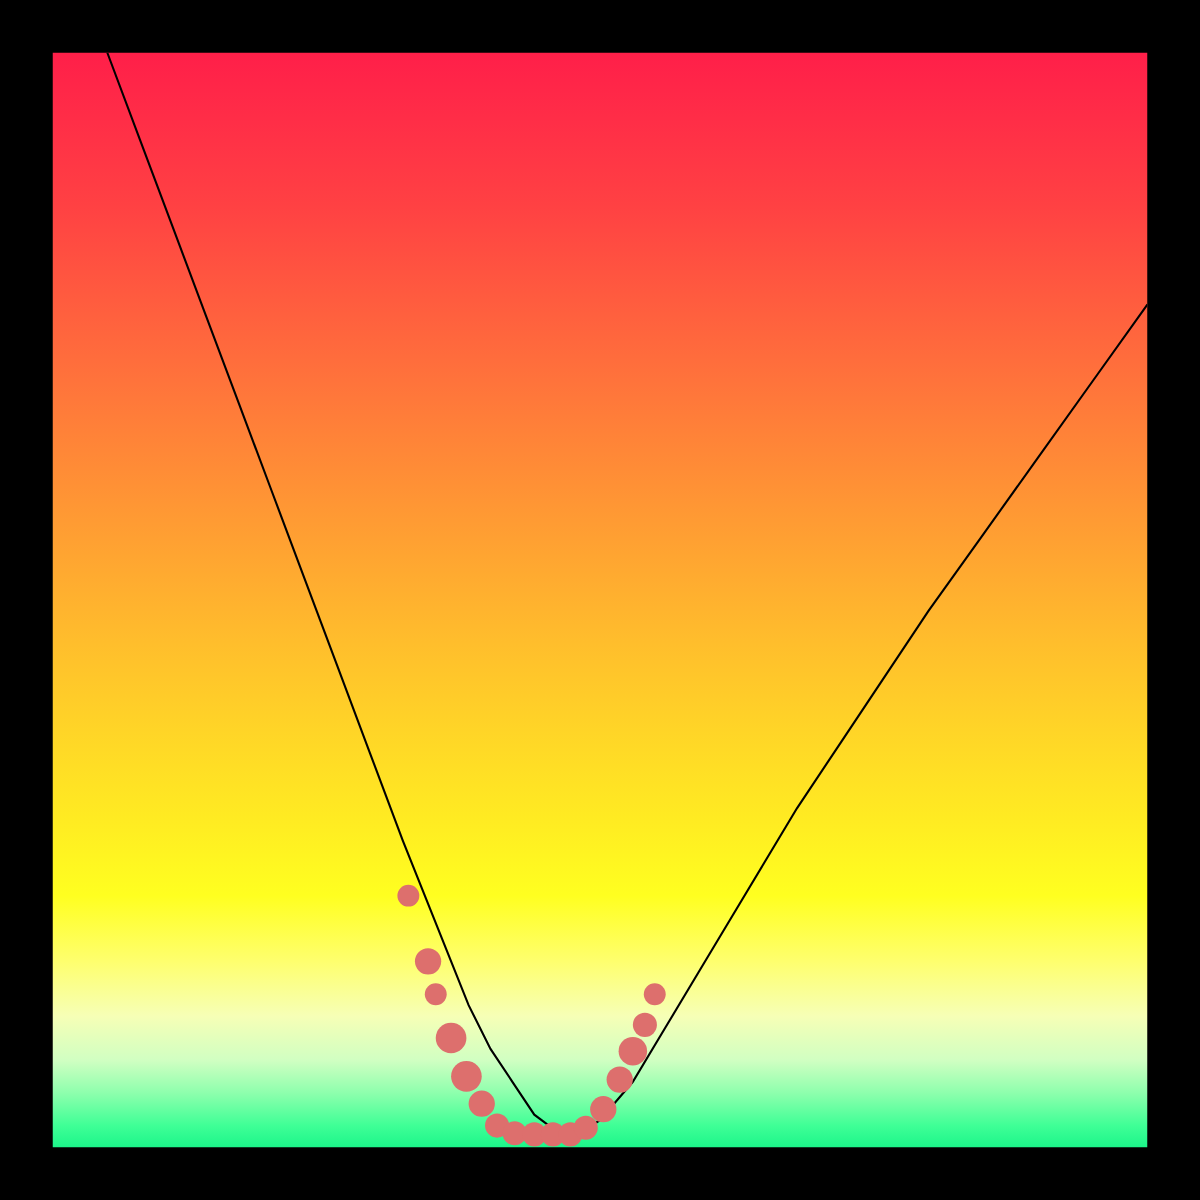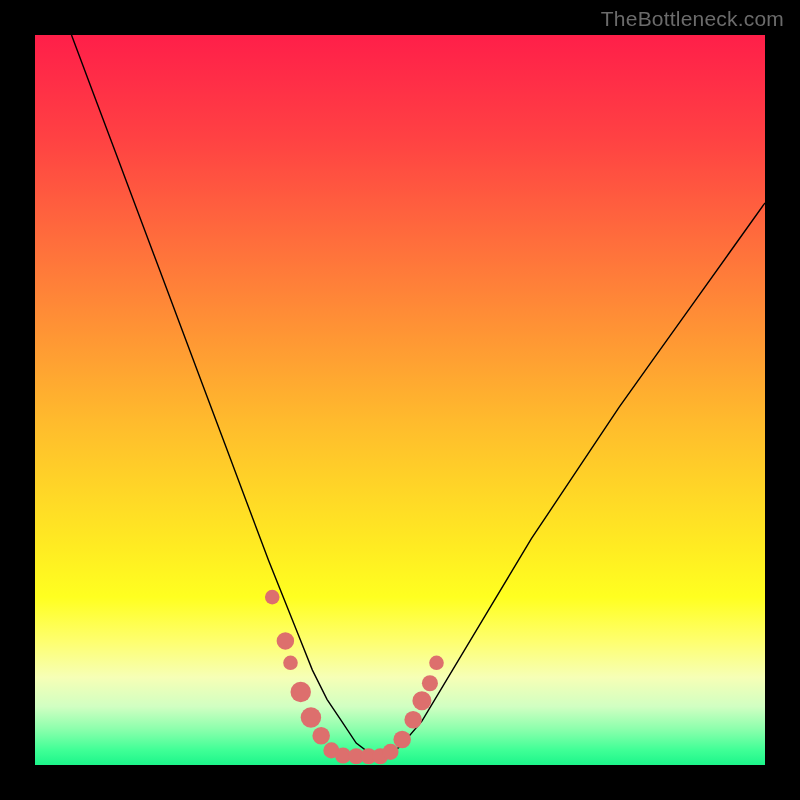--- a/index.html
+++ b/index.html
@@ -97,14 +97,13 @@
           <circle cx="355.51" cy="716.86" r="8.03"></circle>
           <circle cx="367.19" cy="704.45" r="8.76"></circle>
           <circle cx="378.14" cy="684.74" r="8.76"></circle>
           <circle cx="386.90" cy="665.76" r="9.49"></circle>
           <circle cx="394.93" cy="648.24" r="8.03"></circle>
           <circle cx="401.50" cy="627.80" r="7.30"></circle>
         </g>
     </svg>
   </div>
 
-  <div class="watermark">TheBottleneck.com</div>
 </div>
 
 </body></html>

